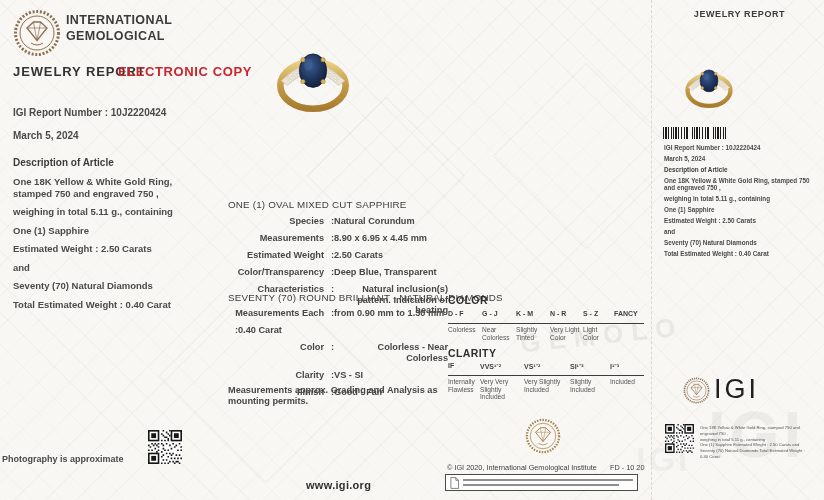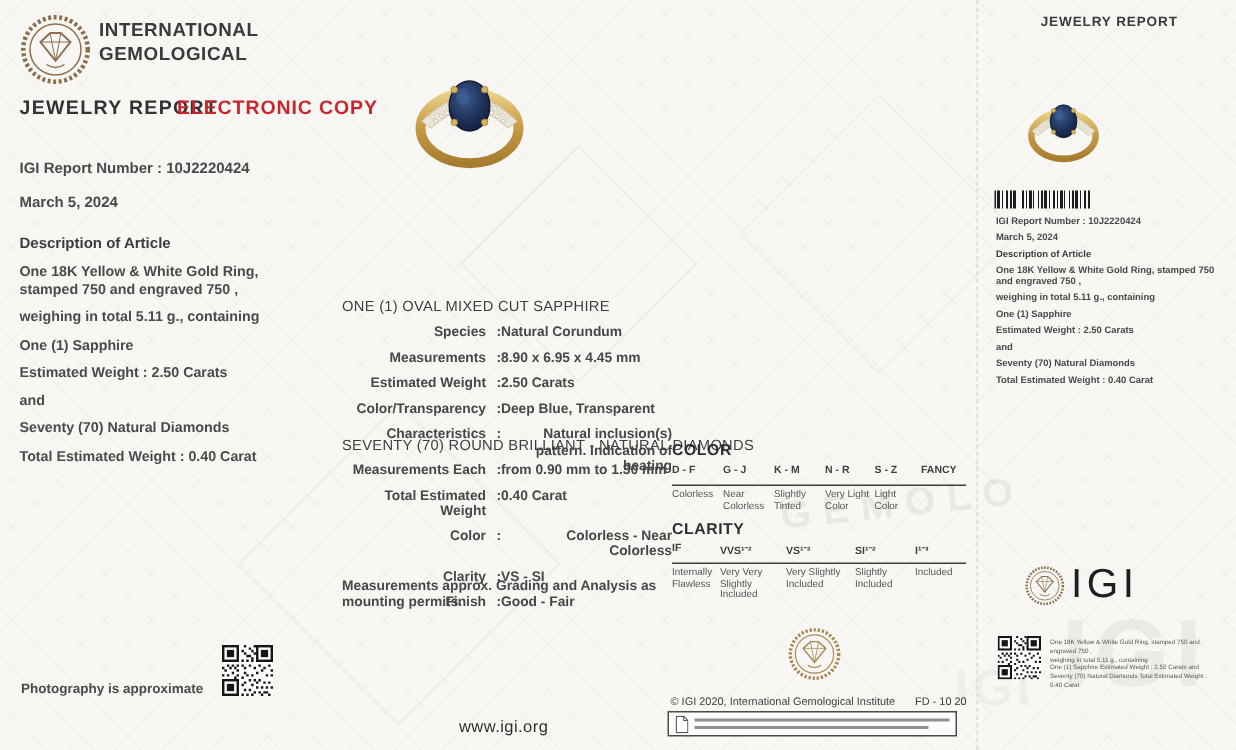--- a/index.html
+++ b/index.html
@@ -36,21 +36,21 @@
   .note{font-size:9.2px;font-weight:600;color:#474747;width:212px;line-height:11px;}
   
   .scale-title{font-size:10.5px;font-weight:700;color:#2f2f2f;letter-spacing:.4px;}
   .color-grid{display:grid;grid-template-columns:34px 34px 34px 33px 31px 30px;}
   .clarity-grid{display:grid;grid-template-columns:32px 44px 46px 40px 34px;}
   .grade{font-size:7px;font-weight:600;color:#3f3f3f;}
   .grade-label{font-size:6.6px;font-weight:400;color:#555;line-height:7.6px;padding-right:3px;}
   .scale-rule{border-top:1.2px solid #3c3c3c;width:196px;margin:3px 0 3px 0;}
   
   .photo-note{font-size:9px;font-weight:600;color:#4a4a4a;}
-  .website{font-size:11px;font-weight:400;color:#2f2f2f;letter-spacing:.3px;}
+  .website{font-size:11px;font-weight:700;color:#2f2f2f;letter-spacing:.3px;}
   .copyright{font-size:7.3px;color:#3e3e3e;}
   .form-code{font-size:7.3px;color:#3e3e3e;}
   .disclaimer-box{width:193px;height:17px;border:1px solid #4a4a4a;background:#fdfdfc;display:flex;align-items:center;gap:4px;padding:0 4px;box-sizing:border-box;}
   .fine-print{flex:1;display:flex;flex-direction:column;gap:2.5px;}
   .fine-print-line{height:2px;background:#8f8f8f;}
   .barcode{background:repeating-linear-gradient(90deg,#1c1c1c 0 1px,transparent 1px 2px,#1c1c1c 2px 4px,transparent 4px 5px,#1c1c1c 5px 5.6px,transparent 5.6px 8px,#1c1c1c 8px 9px,transparent 9px 10.4px);}
   
   .stub-sep{border-left:1px dashed #ddd9d2;height:100%;}
   .stub-title{font-size:9px;font-weight:700;letter-spacing:.6px;color:#3a3a3a;}
   .stub-text{display:flex;flex-direction:column;gap:3.5px;width:152px;font-size:6.3px;font-weight:600;color:#4a4a4a;line-height:7.4px;}
@@ -201,21 +201,20 @@
   </div>
 
   <div class="abs spec-title" style="left:228px;top:292px;">SEVENTY (70) ROUND BRILLIANT - NATURAL DIAMONDS</div>
   <div class="abs spec-rows" style="left:228px;top:308px;">
     <div class="spec-row">
         <span class="spec-label">Measurements Each</span>
         <span class="spec-colon">:</span>
         <span class="spec-value">from 0.90 mm to 1.30 mm</span>
       </div>
     <div class="spec-row">
-        <span class="spec-label">Total Estimated Weight</span>
         <span class="spec-colon">:</span>
         <span class="spec-value">0.40 Carat</span>
       </div>
     <div class="spec-row">
         <span class="spec-label">Color</span>
         <span class="spec-colon">:</span>
         <span class="spec-value">Colorless - Near Colorless</span>
       </div>
     <div class="spec-row">
         <span class="spec-label">Clarity</span>
@@ -263,21 +262,21 @@
     <span class="grade-label">Internally Flawless</span>
     <span class="grade-label">Very Very Slightly Included</span>
     <span class="grade-label">Very Slightly Included</span>
     <span class="grade-label">Slightly Included</span>
     <span class="grade-label">Included</span>
   </div>
 
   <svg class="abs" style="left:148px;top:430px;" width="34" height="34">
       <use href="#qr-sym"></use>
     </svg>
-  <div class="abs photo-note" style="left:14px;top:454px;">Photography is approximate</div>
+  <div class="abs photo-note" style="left:2px;top:454px;">Photography is approximate</div>
   <div class="abs website" style="left:306px;top:479px;">www.igi.org</div>
   <svg class="abs" style="left:525px;top:418px;color:#a7854f;" width="36" height="36">
       <use href="#badge-sym"></use>
     </svg>
   <div class="abs copyright" style="left:447px;top:463px;">© IGI 2020, International Gemological Institute</div>
   <div class="abs form-code" style="left:610px;top:463px;">FD - 10 20</div>
   <div class="abs disclaimer-box" style="left:445px;top:474px;">
     <svg width="9" height="12" viewBox="0 0 10 13">
       <path d="M1 0.5h5.5L9.5 3.5v9H1z" fill="#fff" stroke="#555" stroke-width="0.8"></path>
       <path d="M6.5 0.5v3h3" fill="none" stroke="#555" stroke-width="0.8"></path>

